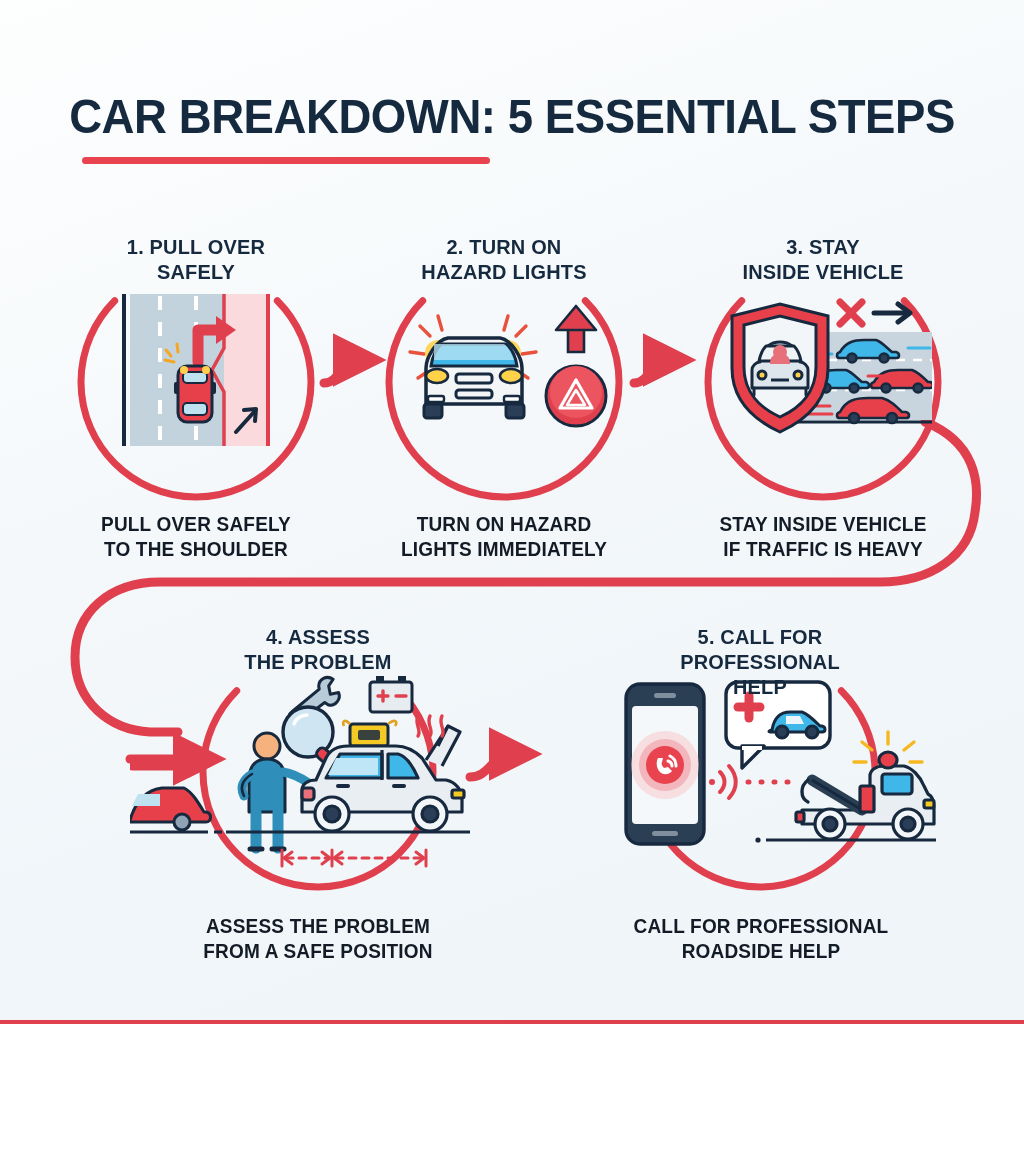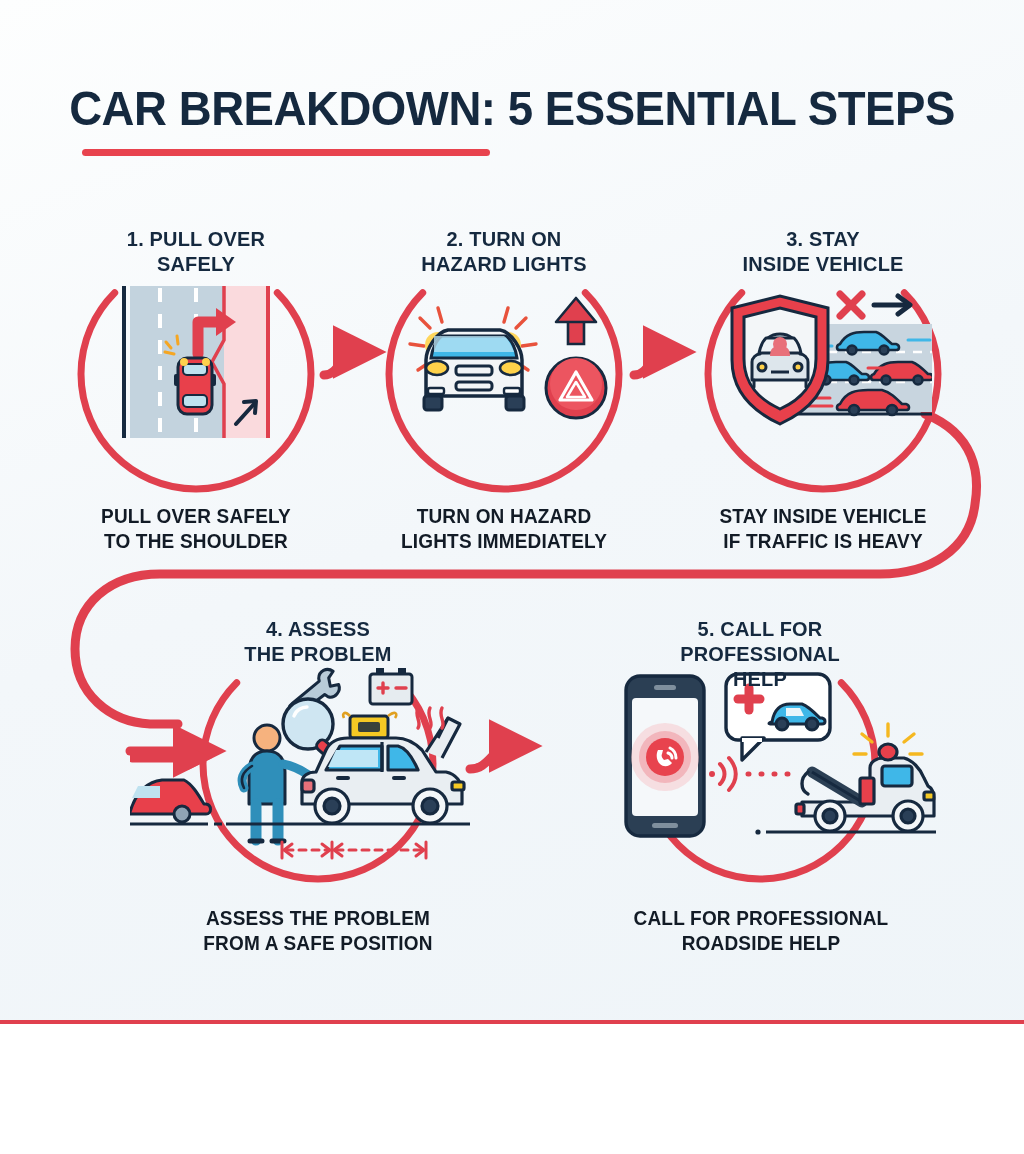--- a/index.html
+++ b/index.html
@@ -7,21 +7,21 @@
     width:1024px;height:1154px;
     background:#ffffff;
     font-family:"Liberation Sans", sans-serif;
     overflow:hidden;
   }
   #page{
     position:relative;width:1024px;height:1154px;
     background:linear-gradient(160deg,#fdfefe 0%,#f3f7fa 45%,#eef4f8 100%);
   }
   #content{
-    position:absolute;left:0;top:4px;width:1024px;height:1022px;
+    position:absolute;left:0;top:12px;width:1024px;height:1022px;
   }
   .title{
     position:absolute;left:0;top:76px;width:1024px;text-align:center;
     font-family:"Liberation Sans Narrow","Liberation Sans",sans-serif;
     font-weight:bold;
     font-size:49px;letter-spacing:-0.5px;
     color:#15293f;
     transform:scaleX(0.93);
     transform-origin:50% 50%;
     white-space:nowrap;

